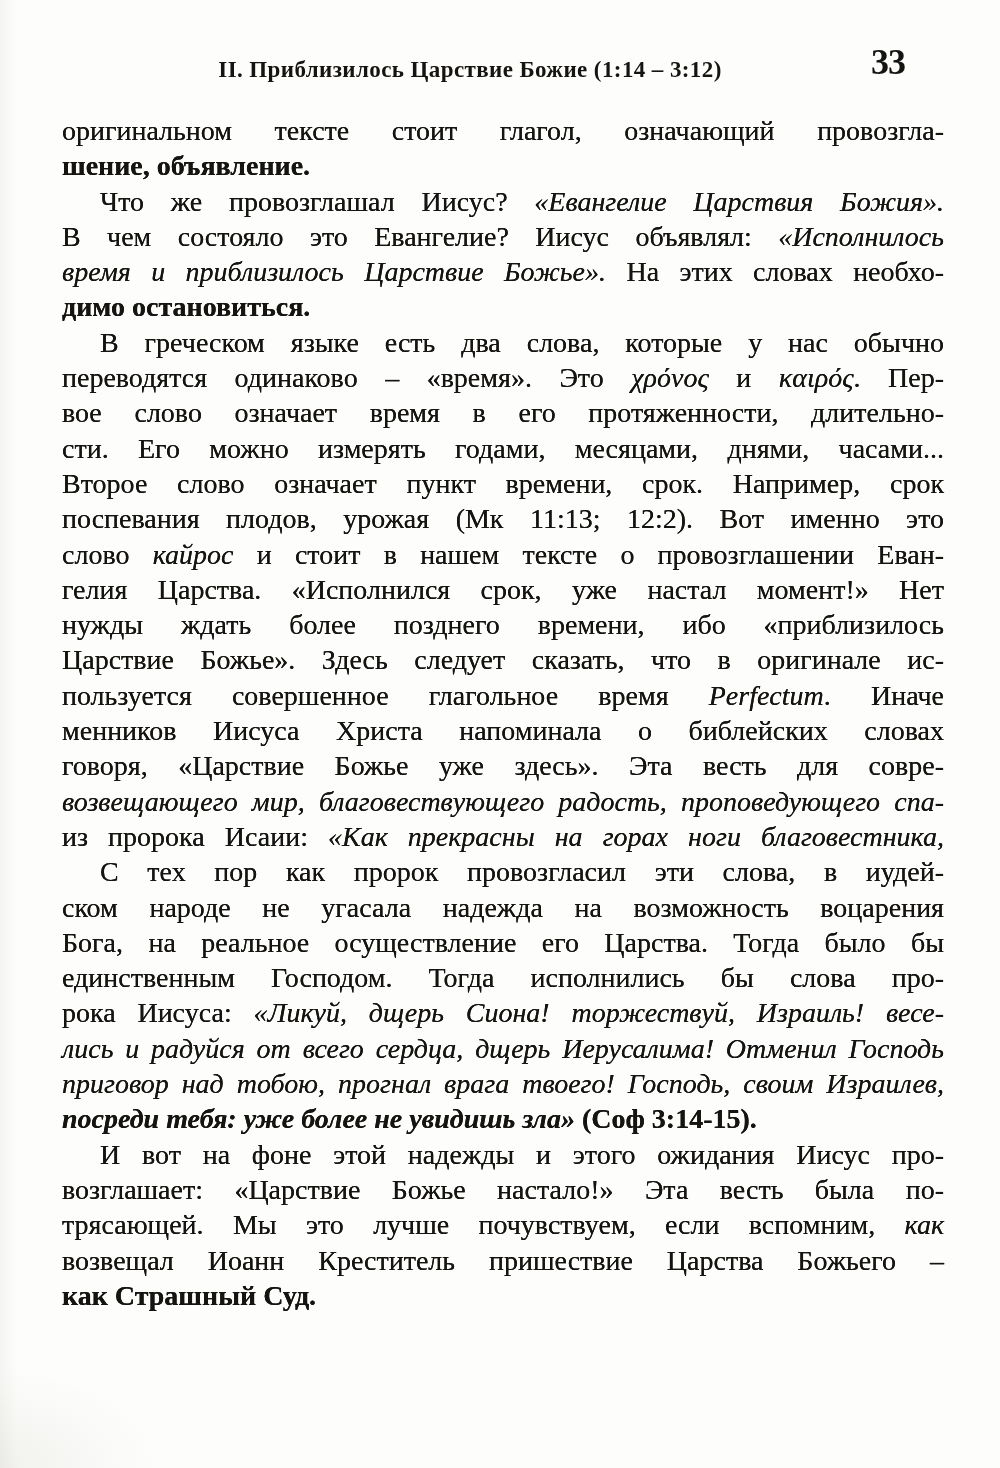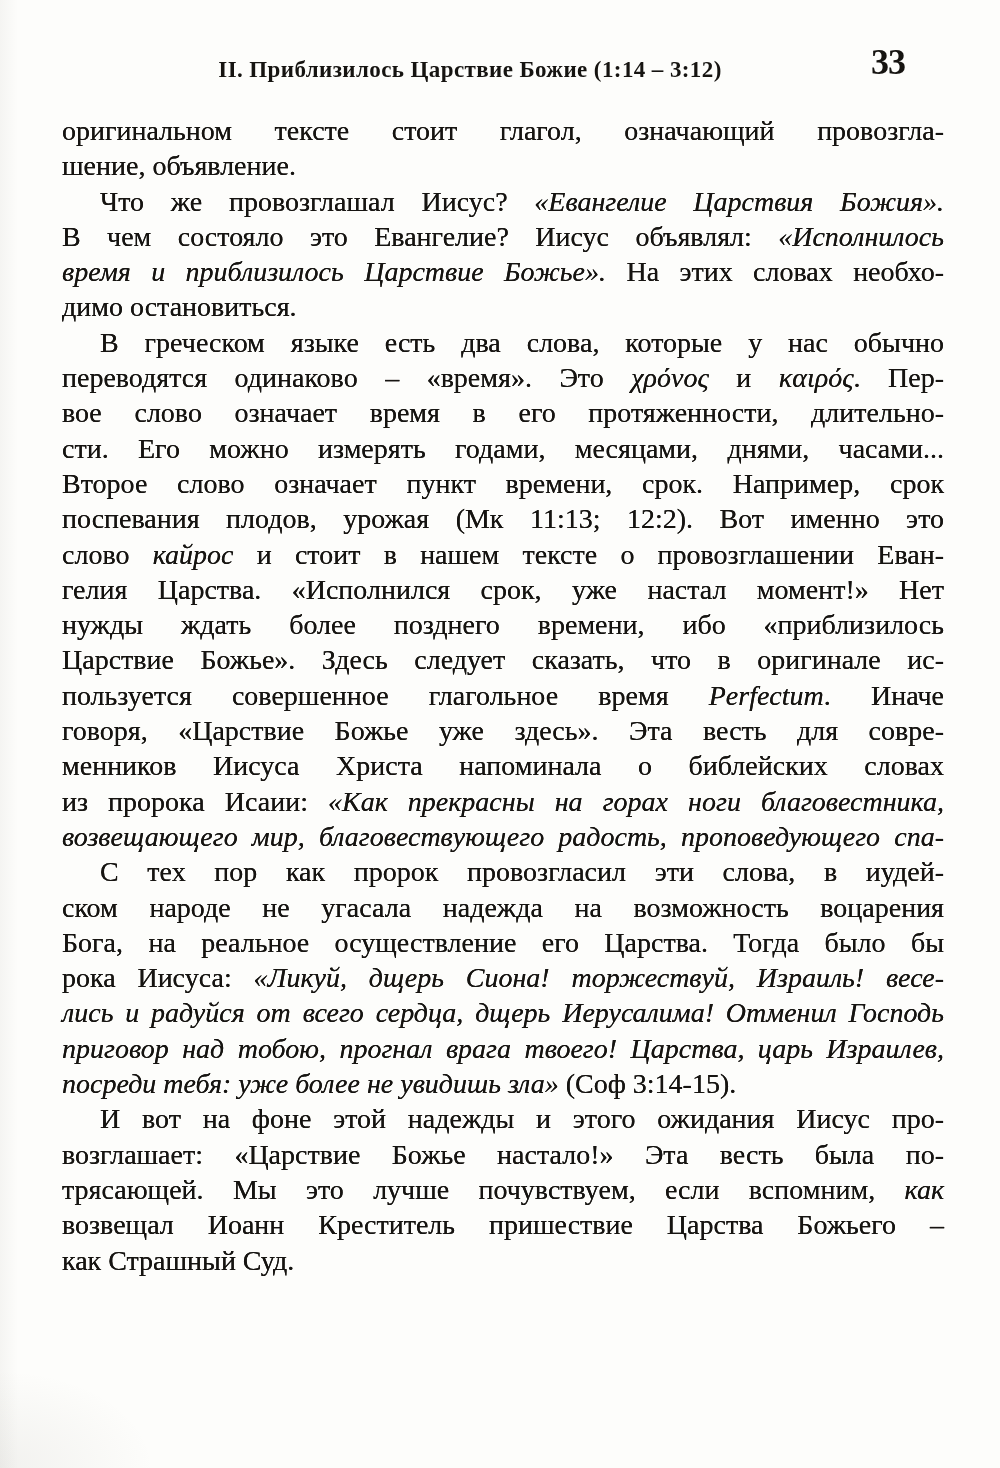--- a/index.html
+++ b/index.html
@@ -56,20 +56,21 @@
     font-size: 28px;
     line-height: 35.3px;
     text-shadow: 0 0 0.5px currentColor; 
   }
   .line {
     text-align: justify;
     text-align-last: justify;
   }
   .line.last {
     text-align-last: left;
+    font-weight: bold;
   }
   .line.indent {
     text-indent: 38px;
   }
   .line em {
     font-style: italic;
   }
 </style>
 </head>
 <body>
@@ -88,30 +89,31 @@
       <div class="line"><span>переводятся одинаково – «время». Это </span><em>χρόνος</em><span> и </span><em>καιρός</em><span>. Пер-</span></div>
       <div class="line"><span>вое слово означает время в его протяженности, длительно-</span></div>
       <div class="line"><span>сти. Его можно измерять годами, месяцами, днями, часами...</span></div>
       <div class="line"><span>Второе слово означает пункт времени, срок. Например, срок</span></div>
       <div class="line"><span>поспевания плодов, урожая (Мк 11:13; 12:2). Вот именно это</span></div>
       <div class="line"><span>слово </span><em>кайрос</em><span> и стоит в нашем тексте о провозглашении Еван-</span></div>
       <div class="line"><span>гелия Царства. «Исполнился срок, уже настал момент!» Нет</span></div>
       <div class="line"><span>нужды ждать более позднего времени, ибо «приблизилось</span></div>
       <div class="line"><span>Царствие Божье». Здесь следует сказать, что в оригинале ис-</span></div>
       <div class="line"><span>пользуется совершенное глагольное время </span><em>Perfectum</em><span>. Иначе</span></div>
+      <div class="line"><span>менников Иисуса Христа напоминала о библейских словах</span></div>
       <div class="line"><span>говоря, «Царствие Божье уже здесь». Эта весть для совре-</span></div>
-      <div class="line"><span>менников Иисуса Христа напоминала о библейских словах</span></div>
+      <div class="line"><em>возвещающего мир, благовествующего радость, проповедующего спа-</em></div>
       <div class="line"><span>из пророка Исаии: </span><em>«Как прекрасны на горах ноги благовестника,</em></div>
-      <div class="line"><em>возвещающего мир, благовествующего радость, проповедующего спа-</em></div>
       <div class="line indent"><span>С тех пор как пророк провозгласил эти слова, в иудей-</span></div>
       <div class="line"><span>ском народе не угасала надежда на возможность воцарения</span></div>
       <div class="line"><span>Бога, на реальное осуществление его Царства. Тогда было бы</span></div>
+      <div class="line"><span>единственным Господом. Тогда исполнились бы слова про-</span></div>
       <div class="line"><span>рока Иисуса: </span><em>«Ликуй, дщерь Сиона! торжествуй, Израиль! весе-</em></div>
       <div class="line"><em>лись и радуйся от всего сердца, дщерь Иерусалима! Отменил Господь</em></div>
-      <div class="line"><em>приговор над тобою, прогнал врага твоего! Царства, царь Израилев,</em></div>
+      <div class="line"><em>приговор над тобою, прогнал врага твоего! Господь, своим Израилев,</em></div>
       <div class="line last"><em>посреди тебя: уже более не увидишь зла»</em><span> (Соф 3:14-15).</span></div>
       <div class="line indent"><span>И вот на фоне этой надежды и этого ожидания Иисус про-</span></div>
       <div class="line"><span>возглашает: «Царствие Божье настало!» Эта весть была по-</span></div>
       <div class="line"><span>трясающей. Мы это лучше почувствуем, если вспомним, </span><em>как</em></div>
       <div class="line"><span>возвещал Иоанн Креститель пришествие Царства Божьего –</span></div>
       <div class="line last"><span>как Страшный Суд.</span></div>
     </div>
 </div>
 
 </body></html>

